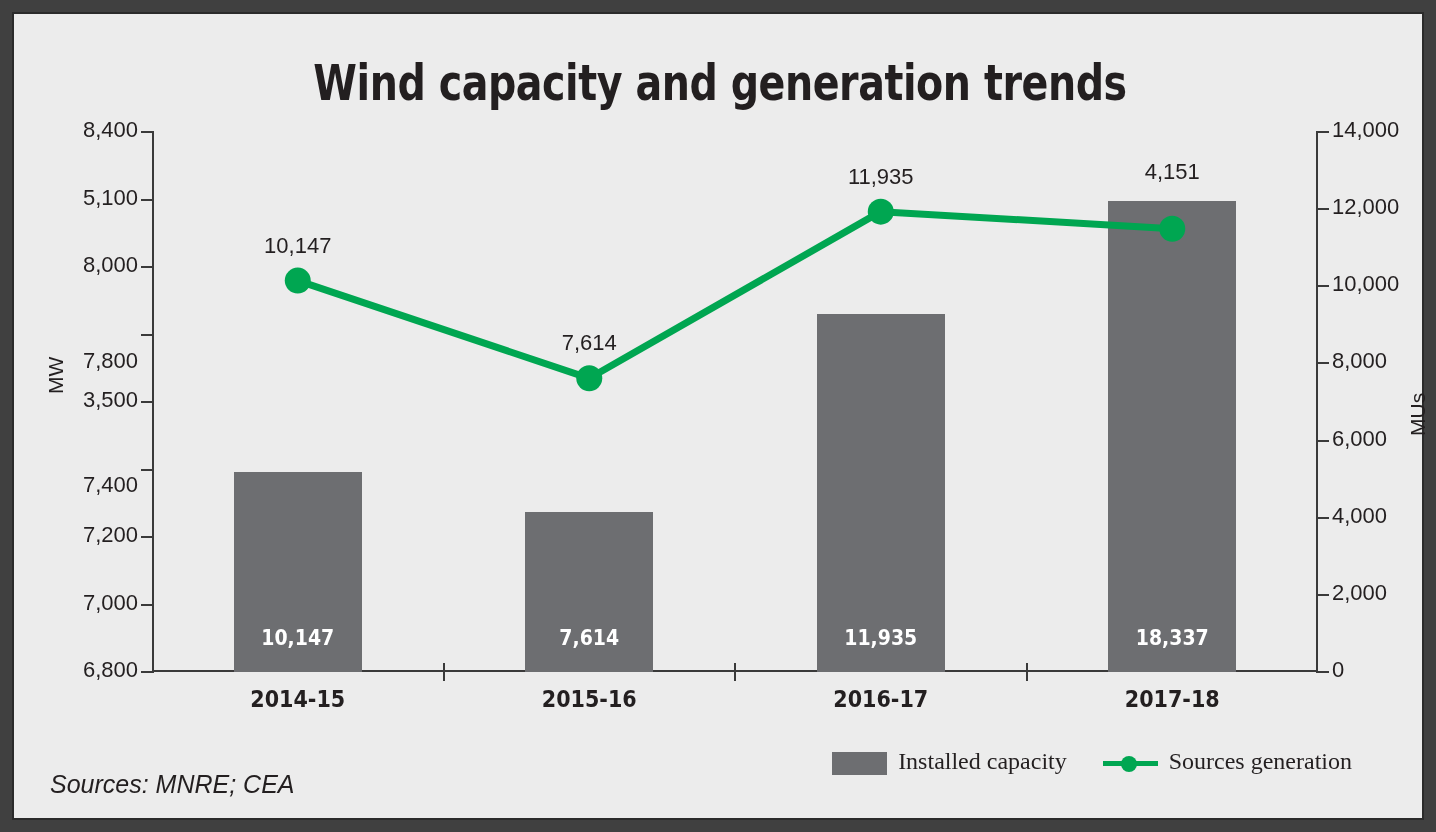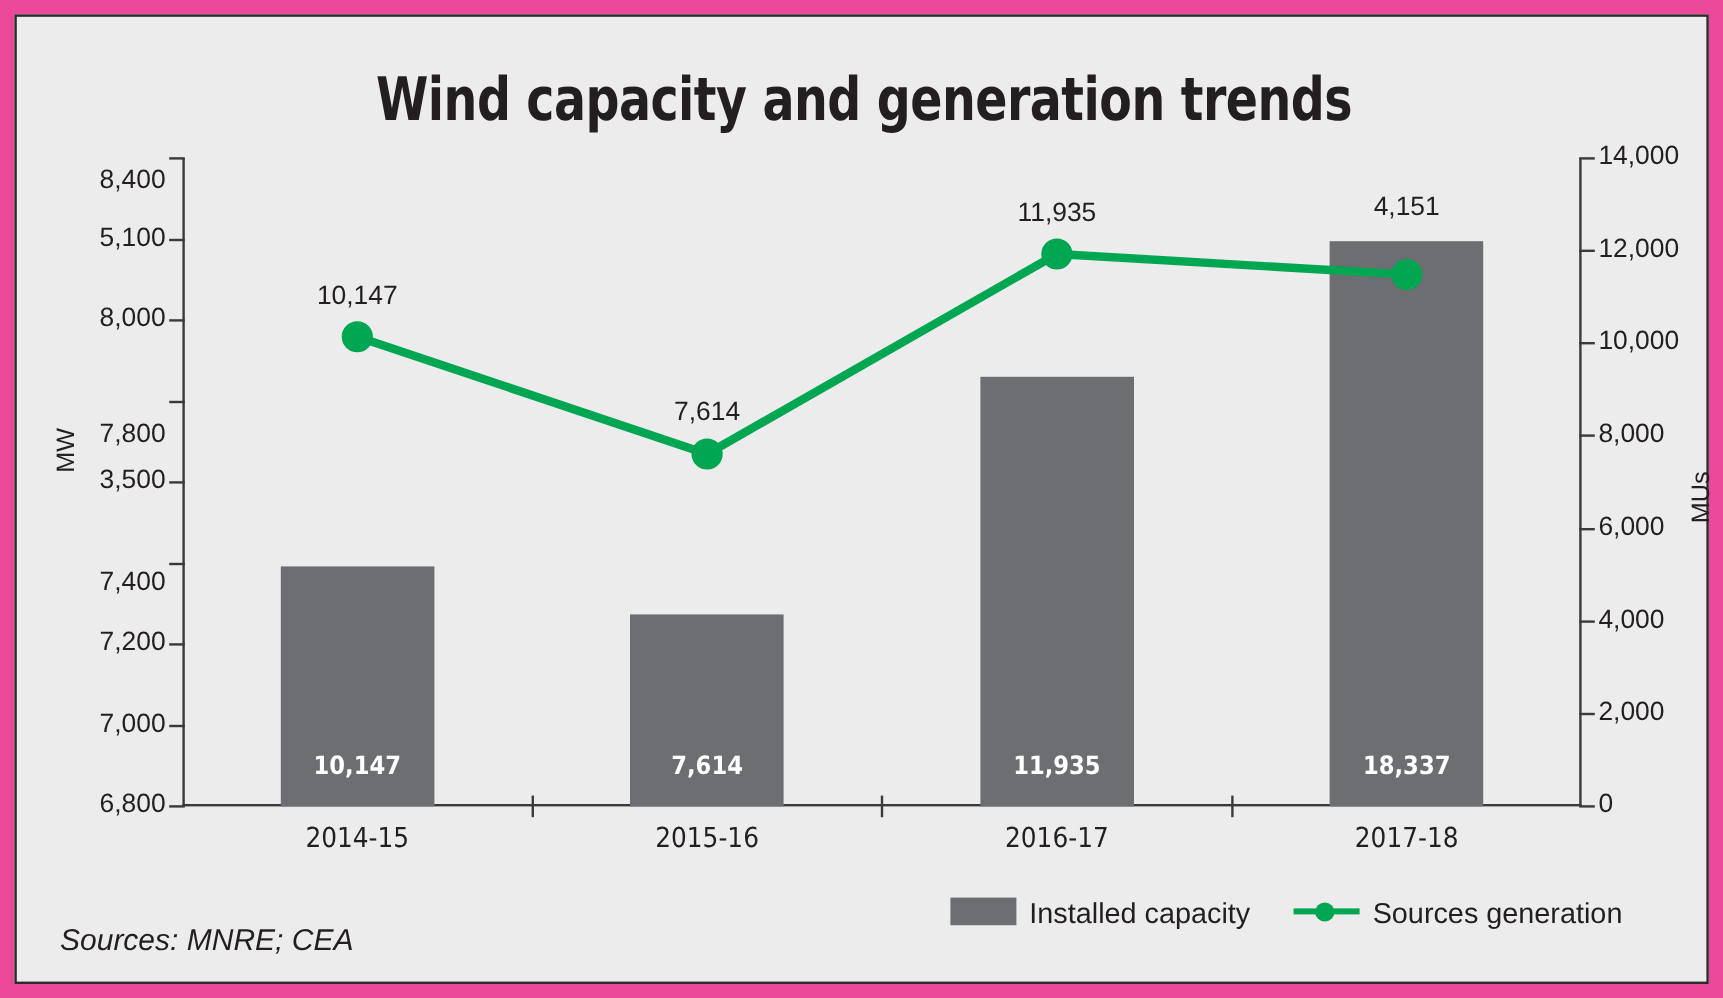--- a/index.html
+++ b/index.html
@@ -4,21 +4,21 @@
 <style>
   html, body {
     margin: 0;
     padding: 0;
     background: #ffffff;
   }
   #page {
     position: relative;
     width: 1436px;
     height: 832px;
-    background: #ec4899;
+    background: #404040;
     font-family: "Liberation Sans", sans-serif;
     overflow: hidden;
   }
   #frame {
     position: absolute;
     left: 12px;
     top: 12px;
     width: 1412px;
     height: 808px;
     box-sizing: border-box;
@@ -133,20 +133,21 @@
   
   .cat-label {
     position: absolute;
     top: 672px;
     width: 220px;
     text-align: center;
     font-family: "DejaVu Sans Condensed", "Liberation Sans Narrow", "Liberation Sans", sans-serif;
     font-size: 23px;
     color: #231f20;
     white-space: nowrap;
+    font-weight: bold;
   }
 
   
   #line-layer {
     position: absolute;
     left: 0;
     top: 0;
     width: 1166px;
     height: 540px;
     overflow: visible;
@@ -174,22 +175,23 @@
   #legend {
     position: absolute;
     right: 70px;
     top: 734px;
     display: flex;
     align-items: center;
     gap: 14px;
   }
   .legend-item {
     display: flex;
-    align-items: flex-start;
+    align-items: flex-end;
     gap: 11px;
+    font-family: Liberation Serif, serif;
   }
   .legend-swatch {
     width: 55px;
     height: 23px;
     background: #6D6E71;
   }
   .legend-line {
     position: relative;
     width: 55px;
     height: 23px;
@@ -247,21 +249,21 @@
           <div class="ylabel-left" style="top: 342px;">7,400</div>
           <div class="tick-left" style="top: 269px;"></div>
           <div class="ylabel-left" style="top: 257px;">3,500</div>
           <div class="tick-left" style="top: 201.5px;"></div>
           <div class="ylabel-left" style="top: 189.5px; margin-top: 28px;">7,800</div>
           <div class="tick-left" style="top: 134px;"></div>
           <div class="ylabel-left" style="top: 122px;">8,000</div>
           <div class="tick-left" style="top: 66.5px;"></div>
           <div class="ylabel-left" style="top: 54.5px;">5,100</div>
           <div class="tick-left" style="top: -1px;"></div>
-          <div class="ylabel-left" style="top: -13px; margin-top: 20px;">8,400</div>
+          <div class="ylabel-left" style="top: -13px;">8,400</div>
         </div>
       <div id="right-ticks">
           <div class="tick-right" style="top: 539px;"></div>
           <div class="ylabel-right" style="top: 527px;">0</div>
           <div class="tick-right" style="top: 461.857px;"></div>
           <div class="ylabel-right" style="top: 449.857px;">2,000</div>
           <div class="tick-right" style="top: 384.714px;"></div>
           <div class="ylabel-right" style="top: 372.714px;">4,000</div>
           <div class="tick-right" style="top: 307.571px;"></div>
           <div class="ylabel-right" style="top: 295.571px;">6,000</div>

